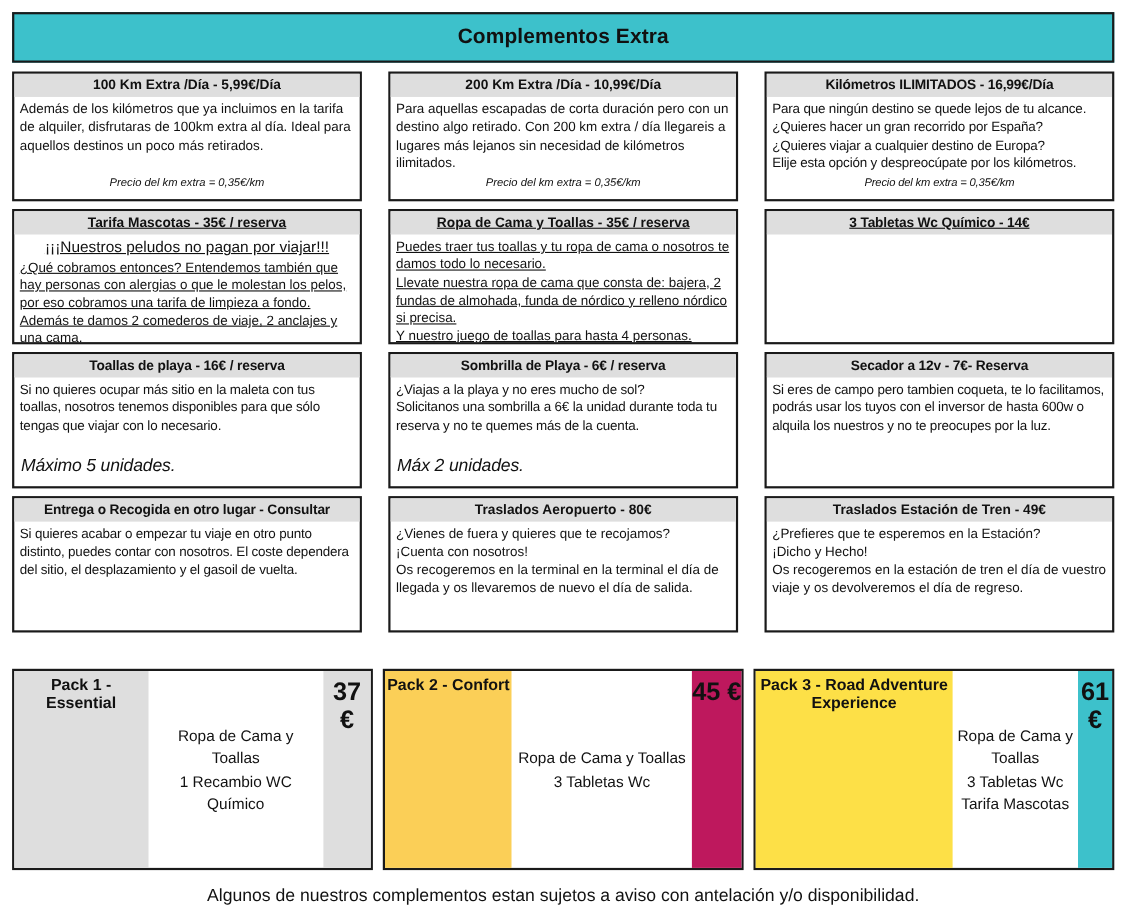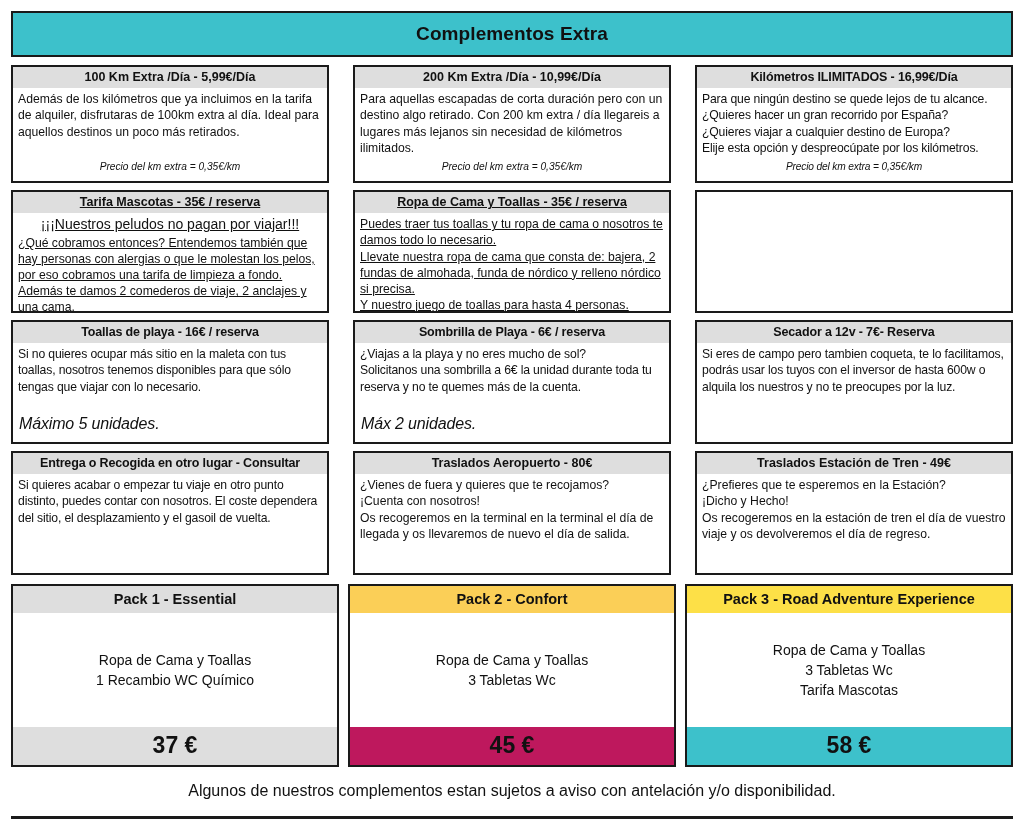--- a/index.html
+++ b/index.html
@@ -113,21 +113,22 @@
     gap: 9px;
     margin-top: 9px;
   }
   .pack {
     flex: 1 1 0;
     border: 2px solid #1a1a1a;
     background: #ffffff;
     box-sizing: border-box;
     height: 183px;
     display: flex;
-    flex-direction: column;
+    flex-direction: row;
+    margin-top: 24px;
   }
   .pack-head {
     text-align: center;
     font-weight: bold;
     font-size: 14.5px;
     color: #111111;
     padding: 5px 2px 5px 2px;
     line-height: 1.2;
   }
   .pack-items {
@@ -217,20 +218,21 @@
     <div class="card">
       <div class="card-head">Ropa de Cama y Toallas - 35€ / reserva</div>
       <div class="card-body">
         <div class="lines">Puedes traer tus toallas y tu ropa de cama o nosotros te damos todo lo necesario.
 Llevate nuestra ropa de cama que consta de: bajera, 2 fundas de almohada, funda de nórdico y relleno nórdico si precisa.
 Y nuestro juego de toallas para hasta 4 personas.</div>
         <div class="card-note"></div>
       </div>
     </div>
     <div class="card condensed">
+      <div class="card-head">3 Tabletas Wc Químico - 14€</div>
       <div class="card-body">
         <div class="card-note"></div>
       </div>
     </div>
   </div>
 
   <div class="grid-row row-h3">
     <div class="card condensed">
       <div class="card-head">Toallas de playa - 16€ / reserva</div>
       <div class="card-body">
@@ -294,20 +296,20 @@
       <div class="pack-head" style="background:#fbcf57;">Pack 2 - Confort</div>
       <div class="pack-items">Ropa de Cama y Toallas
 3 Tabletas Wc</div>
       <div class="pack-price" style="background:#be185d;">45 €</div>
     </div>
     <div class="pack">
       <div class="pack-head" style="background:#fde047;">Pack 3 - Road Adventure Experience</div>
       <div class="pack-items">Ropa de Cama y Toallas
 3 Tabletas Wc
 Tarifa Mascotas</div>
-      <div class="pack-price" style="background:#3dc1cb;">58 €</div>
+      <div class="pack-price" style="background:#3dc1cb;">61 €</div>
     </div>
   </div>
 
   <div class="footer-note">Algunos de nuestros complementos estan sujetos a aviso con antelación y/o disponibilidad.</div>
   <div class="footer-rule"></div>
 
 </div>
 
 </body></html>

